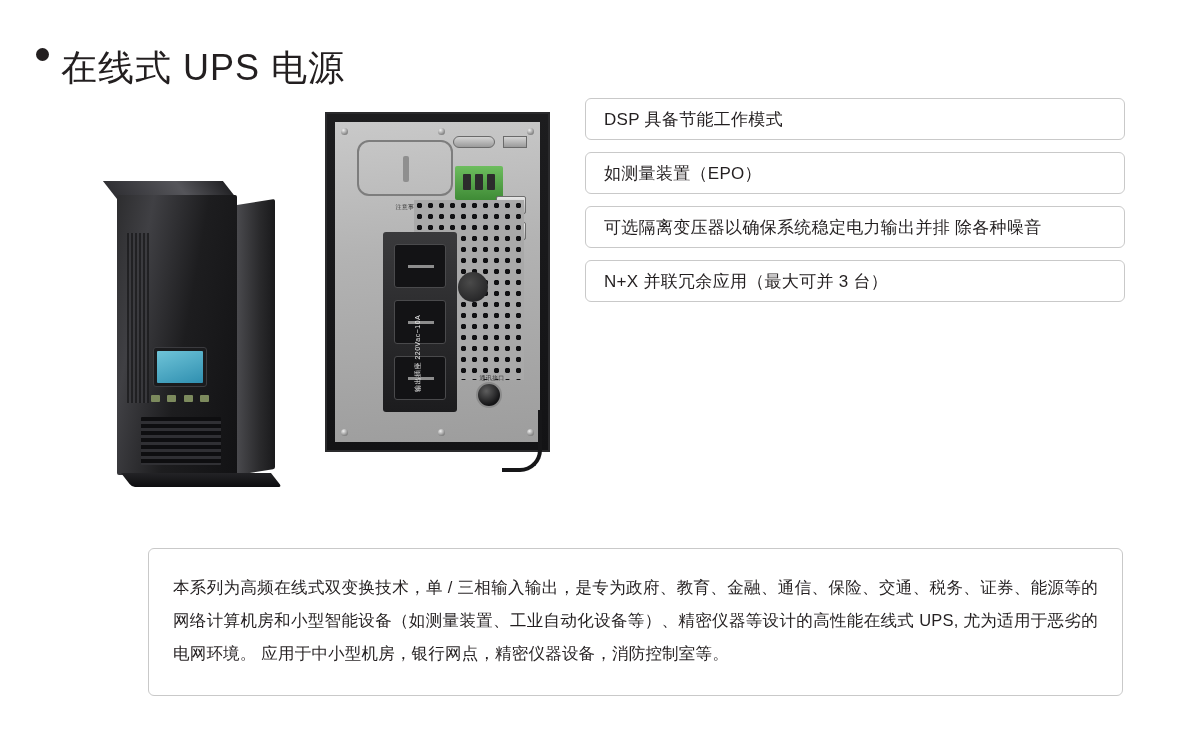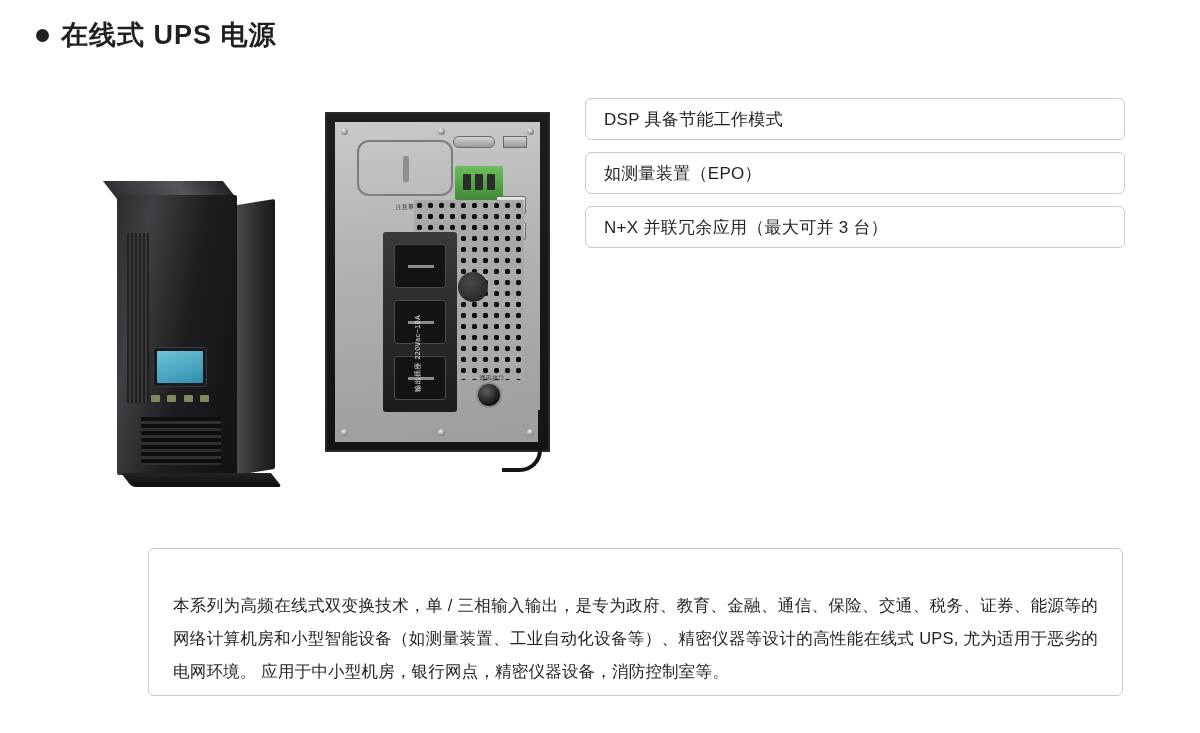--- a/index.html
+++ b/index.html
@@ -26,25 +26,26 @@
     gap: 12px;
   }
   .title-bullet {
     width: 13px;
     height: 13px;
     border-radius: 50%;
     background: #231f20;
     flex: none;
   }
   .title-text {
-    font-size: 27px;
-    font-weight: bold;
+    font-size: 36px;
+    font-weight: normal;
     letter-spacing: 1px;
     color: #231f20;
     line-height: 1;
+    margin-top: 28px;
   }
 
   
   .product-area {
     position: absolute;
     left: 70px;
     top: 95px;
     width: 500px;
     height: 420px;
   }
@@ -367,21 +368,21 @@
   
   .desc-box {
     position: absolute;
     left: 148px;
     top: 548px;
     width: 975px;
     height: 148px;
     border: 1px solid #c9c9c9;
     border-radius: 6px;
     box-sizing: border-box;
-    padding: 40px 24px;
+    padding: 22px 24px;
     background: #fff;
   }
   .desc-box p {
     margin: 0;
     font-size: 16.5px;
     line-height: 2.0;
     color: #231f20;
     letter-spacing: .2px;
     text-align: justify;
   }
@@ -461,18 +462,19 @@
       <div class="micro-label" style="left:130px; bottom:60px; width:54px;">通讯接口</div>
       <div class="breaker"></div>
     </div>
     <div class="cable"></div>
   </div>
 </div>
 
 <div class="features">
   <div class="feature-item">DSP 具备节能工作模式</div>
   <div class="feature-item">如测量装置（EPO）</div>
+  <div class="feature-item">可选隔离变压器以确保系统稳定电力输出并排 除各种噪音</div>
   <div class="feature-item">N+X 并联冗余应用（最大可并 3 台）</div>
 </div>
 
 <div class="desc-box">
   <p>本系列为高频在线式双变换技术，单 / 三相输入输出，是专为政府、教育、金融、通信、保险、交通、税务、证券、能源等的网络计算机房和小型智能设备（如测量装置、工业自动化设备等）、精密仪器等设计的高性能在线式 UPS, 尤为适用于恶劣的电网环境。 应用于中小型机房，银行网点，精密仪器设备，消防控制室等。</p>
 </div>
 
 </body></html>

